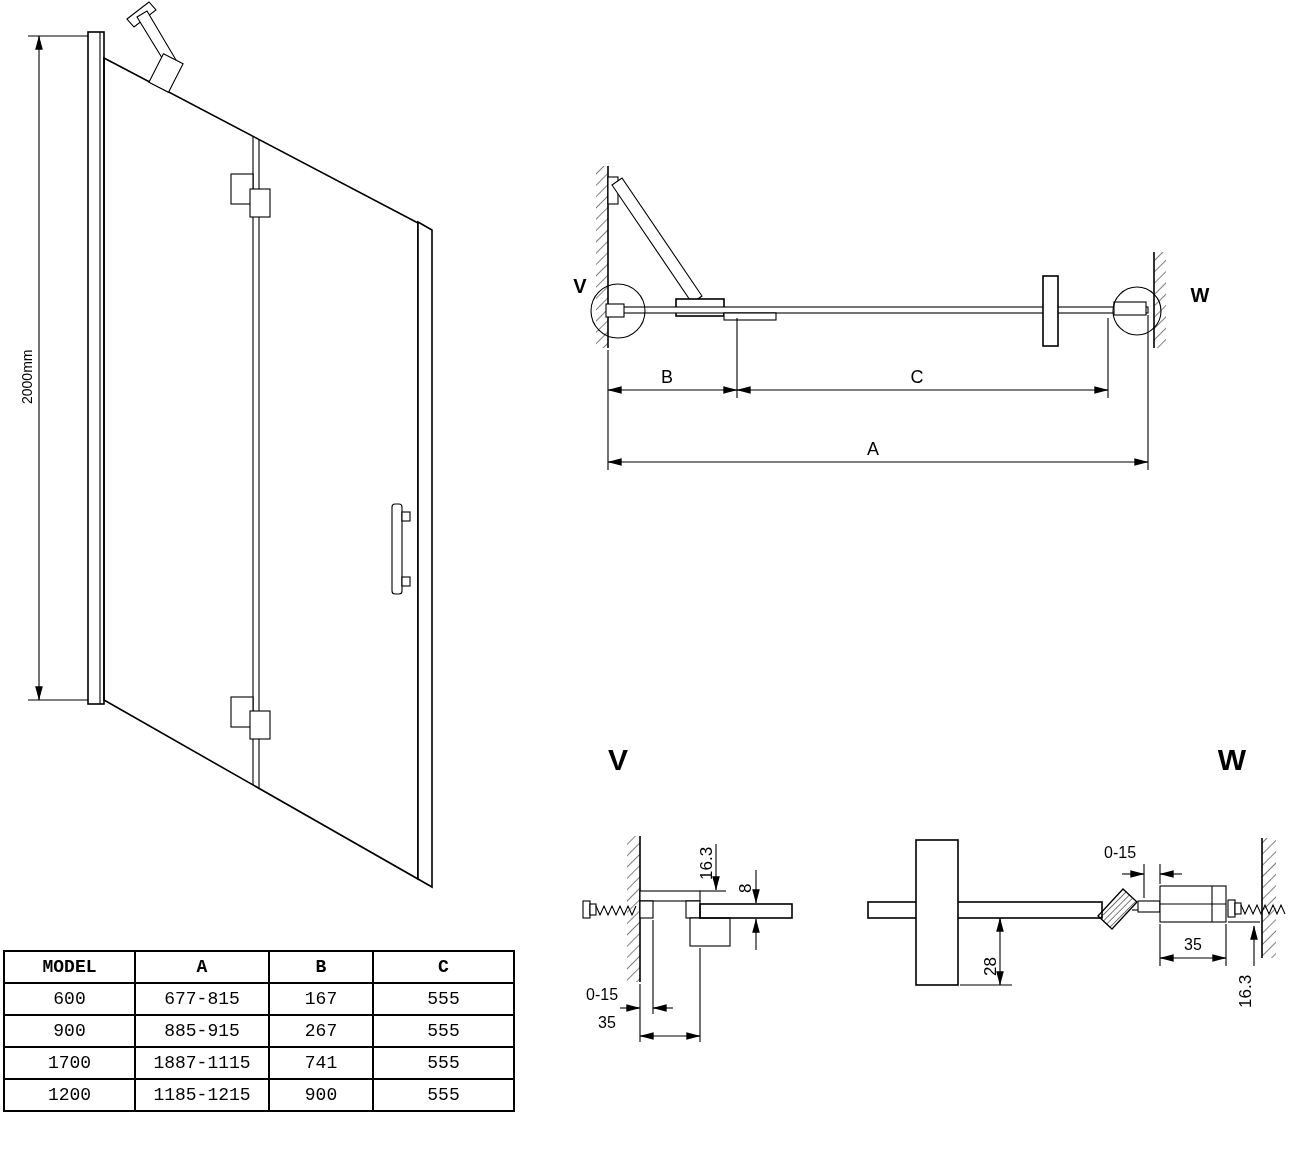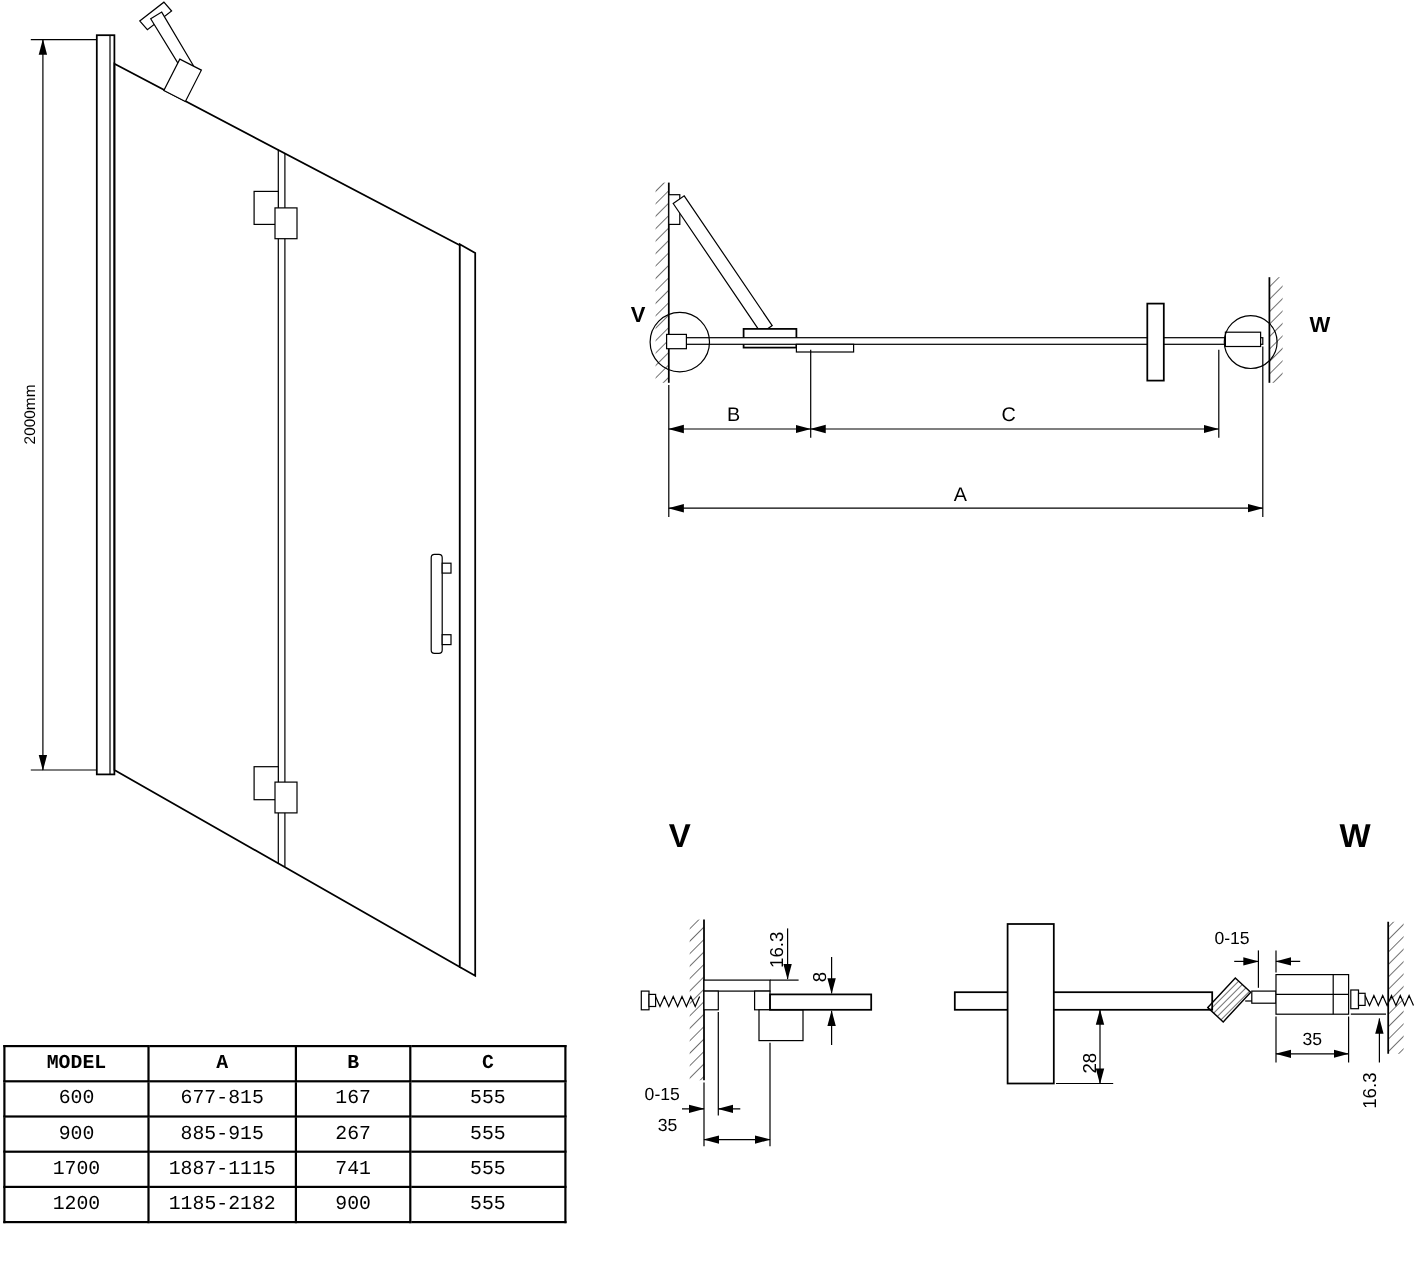--- a/index.html
+++ b/index.html
@@ -223,20 +223,20 @@
           <td>555</td>
         </tr>
         <tr>
           <td>1700</td>
           <td>1887-1115</td>
           <td>741</td>
           <td>555</td>
         </tr>
         <tr>
           <td>1200</td>
-          <td>1185-2182</td>
+          <td>1185-1215</td>
           <td>900</td>
           <td>555</td>
         </tr>
       </tbody>
 </table>
 
 </div>
 
 </body></html>

